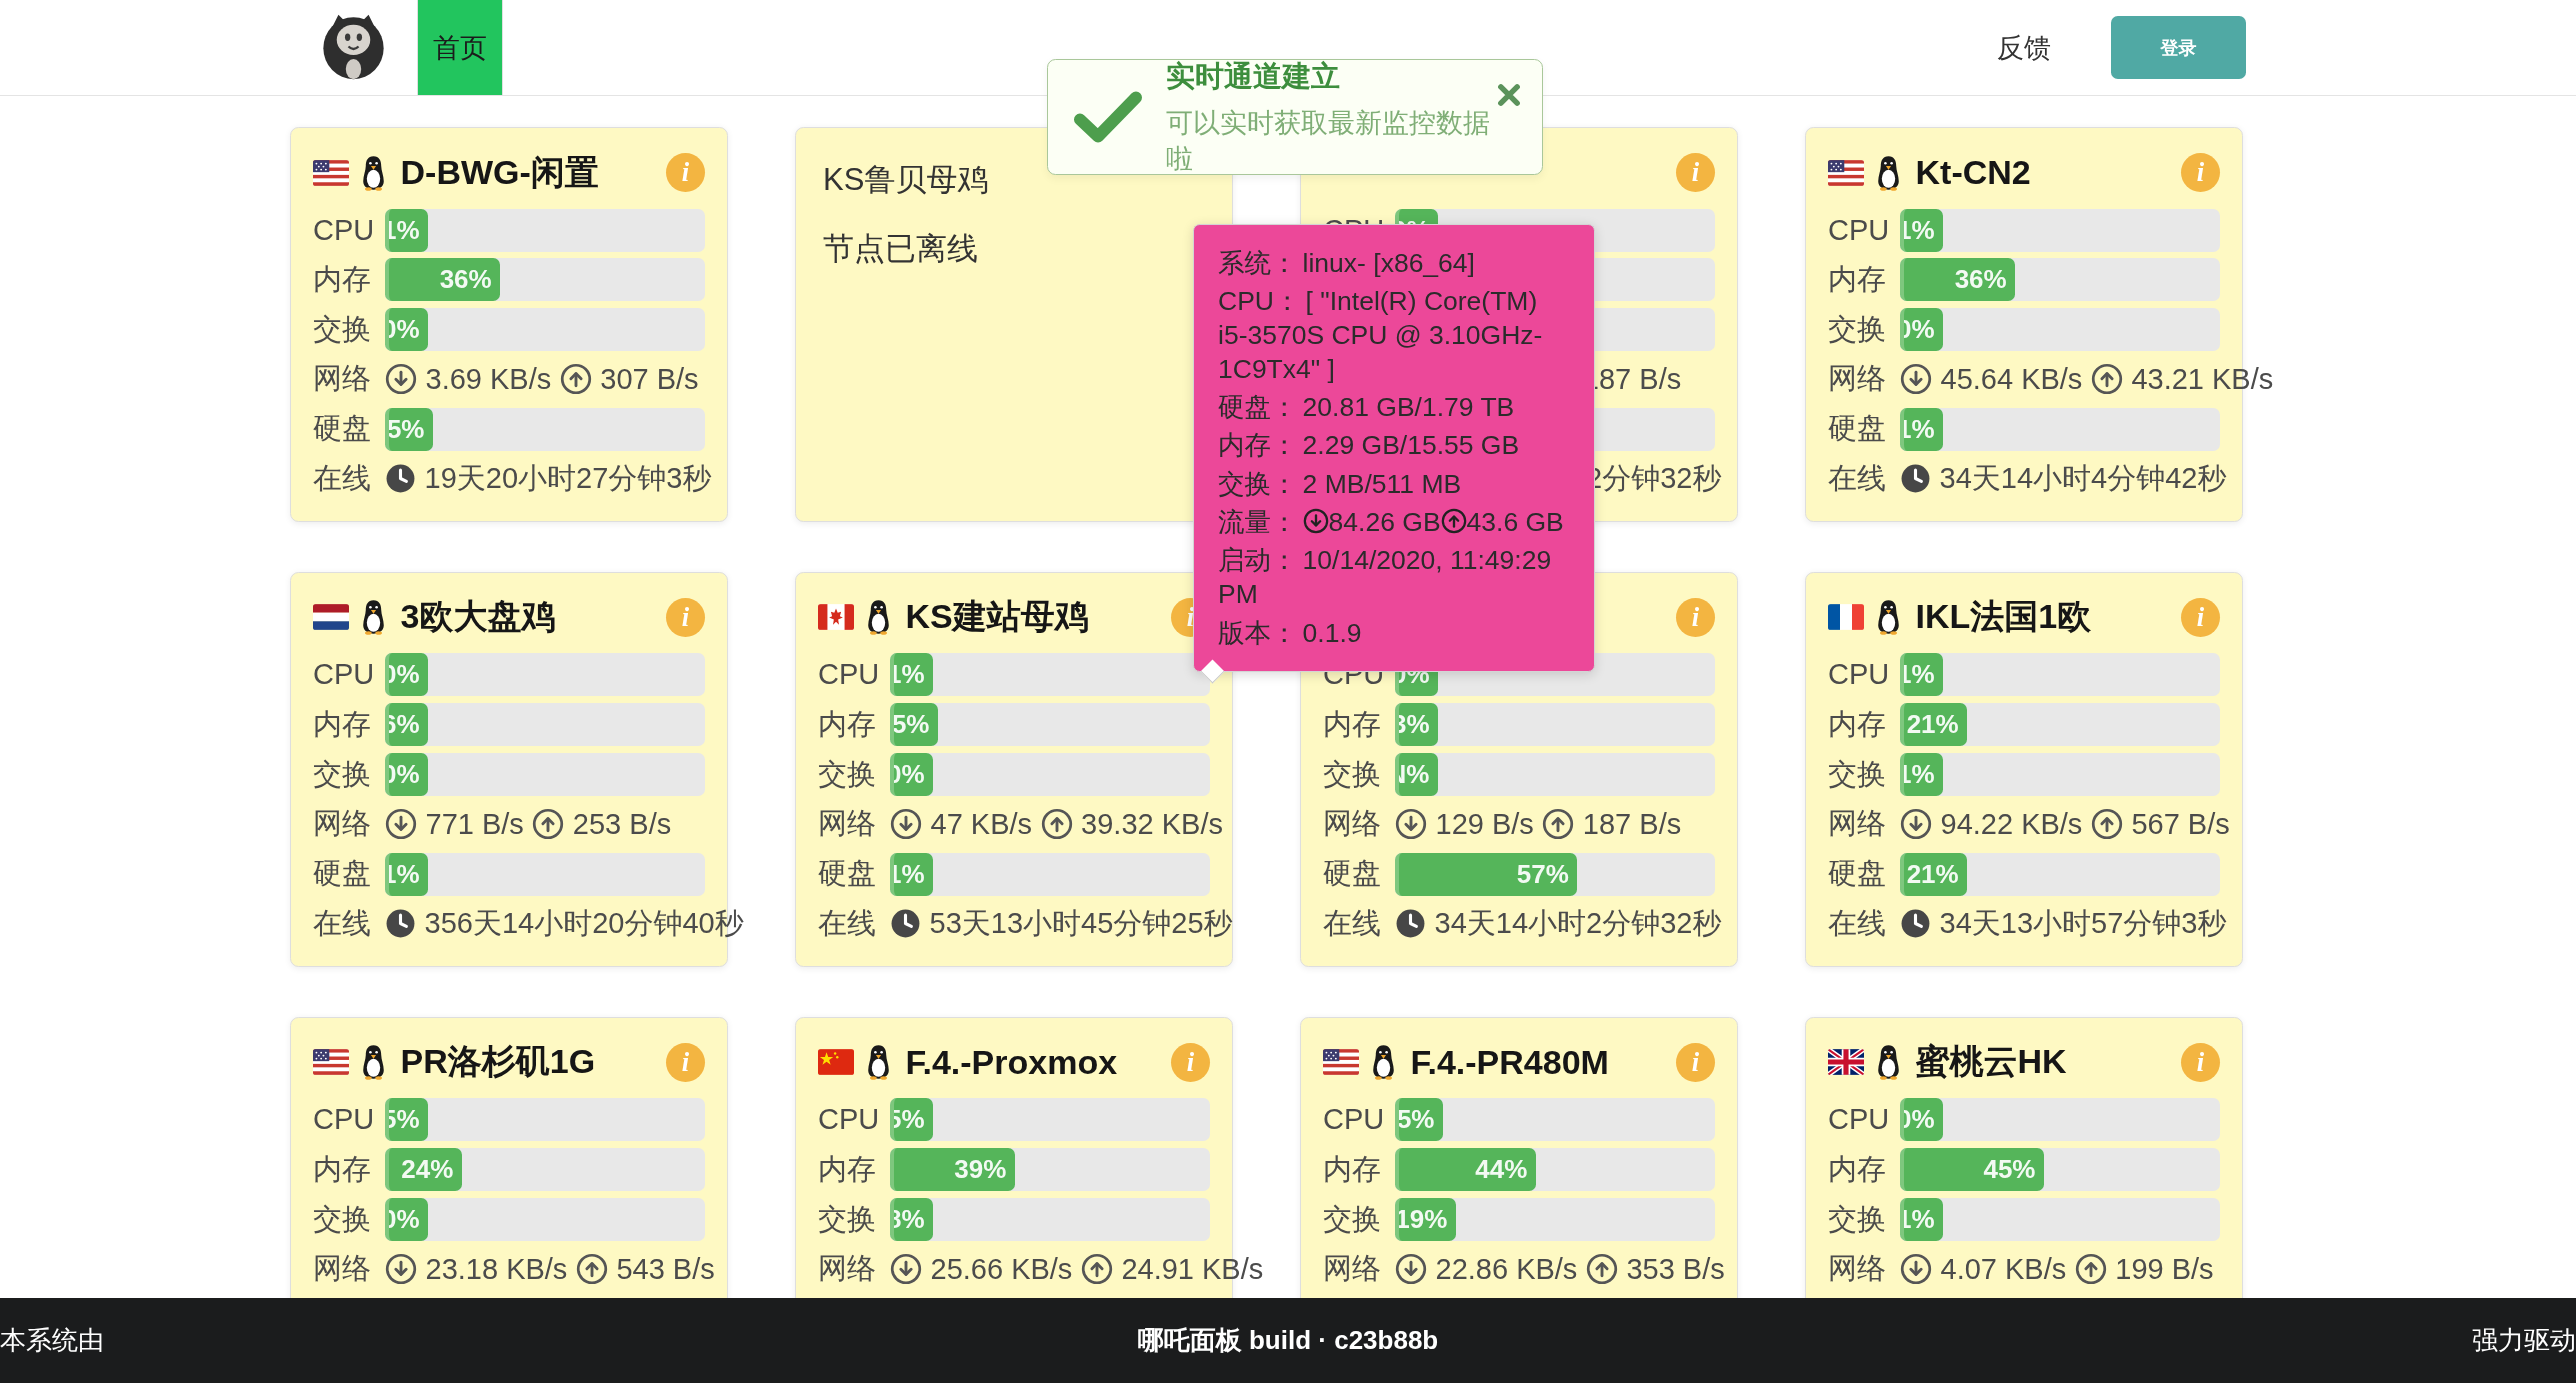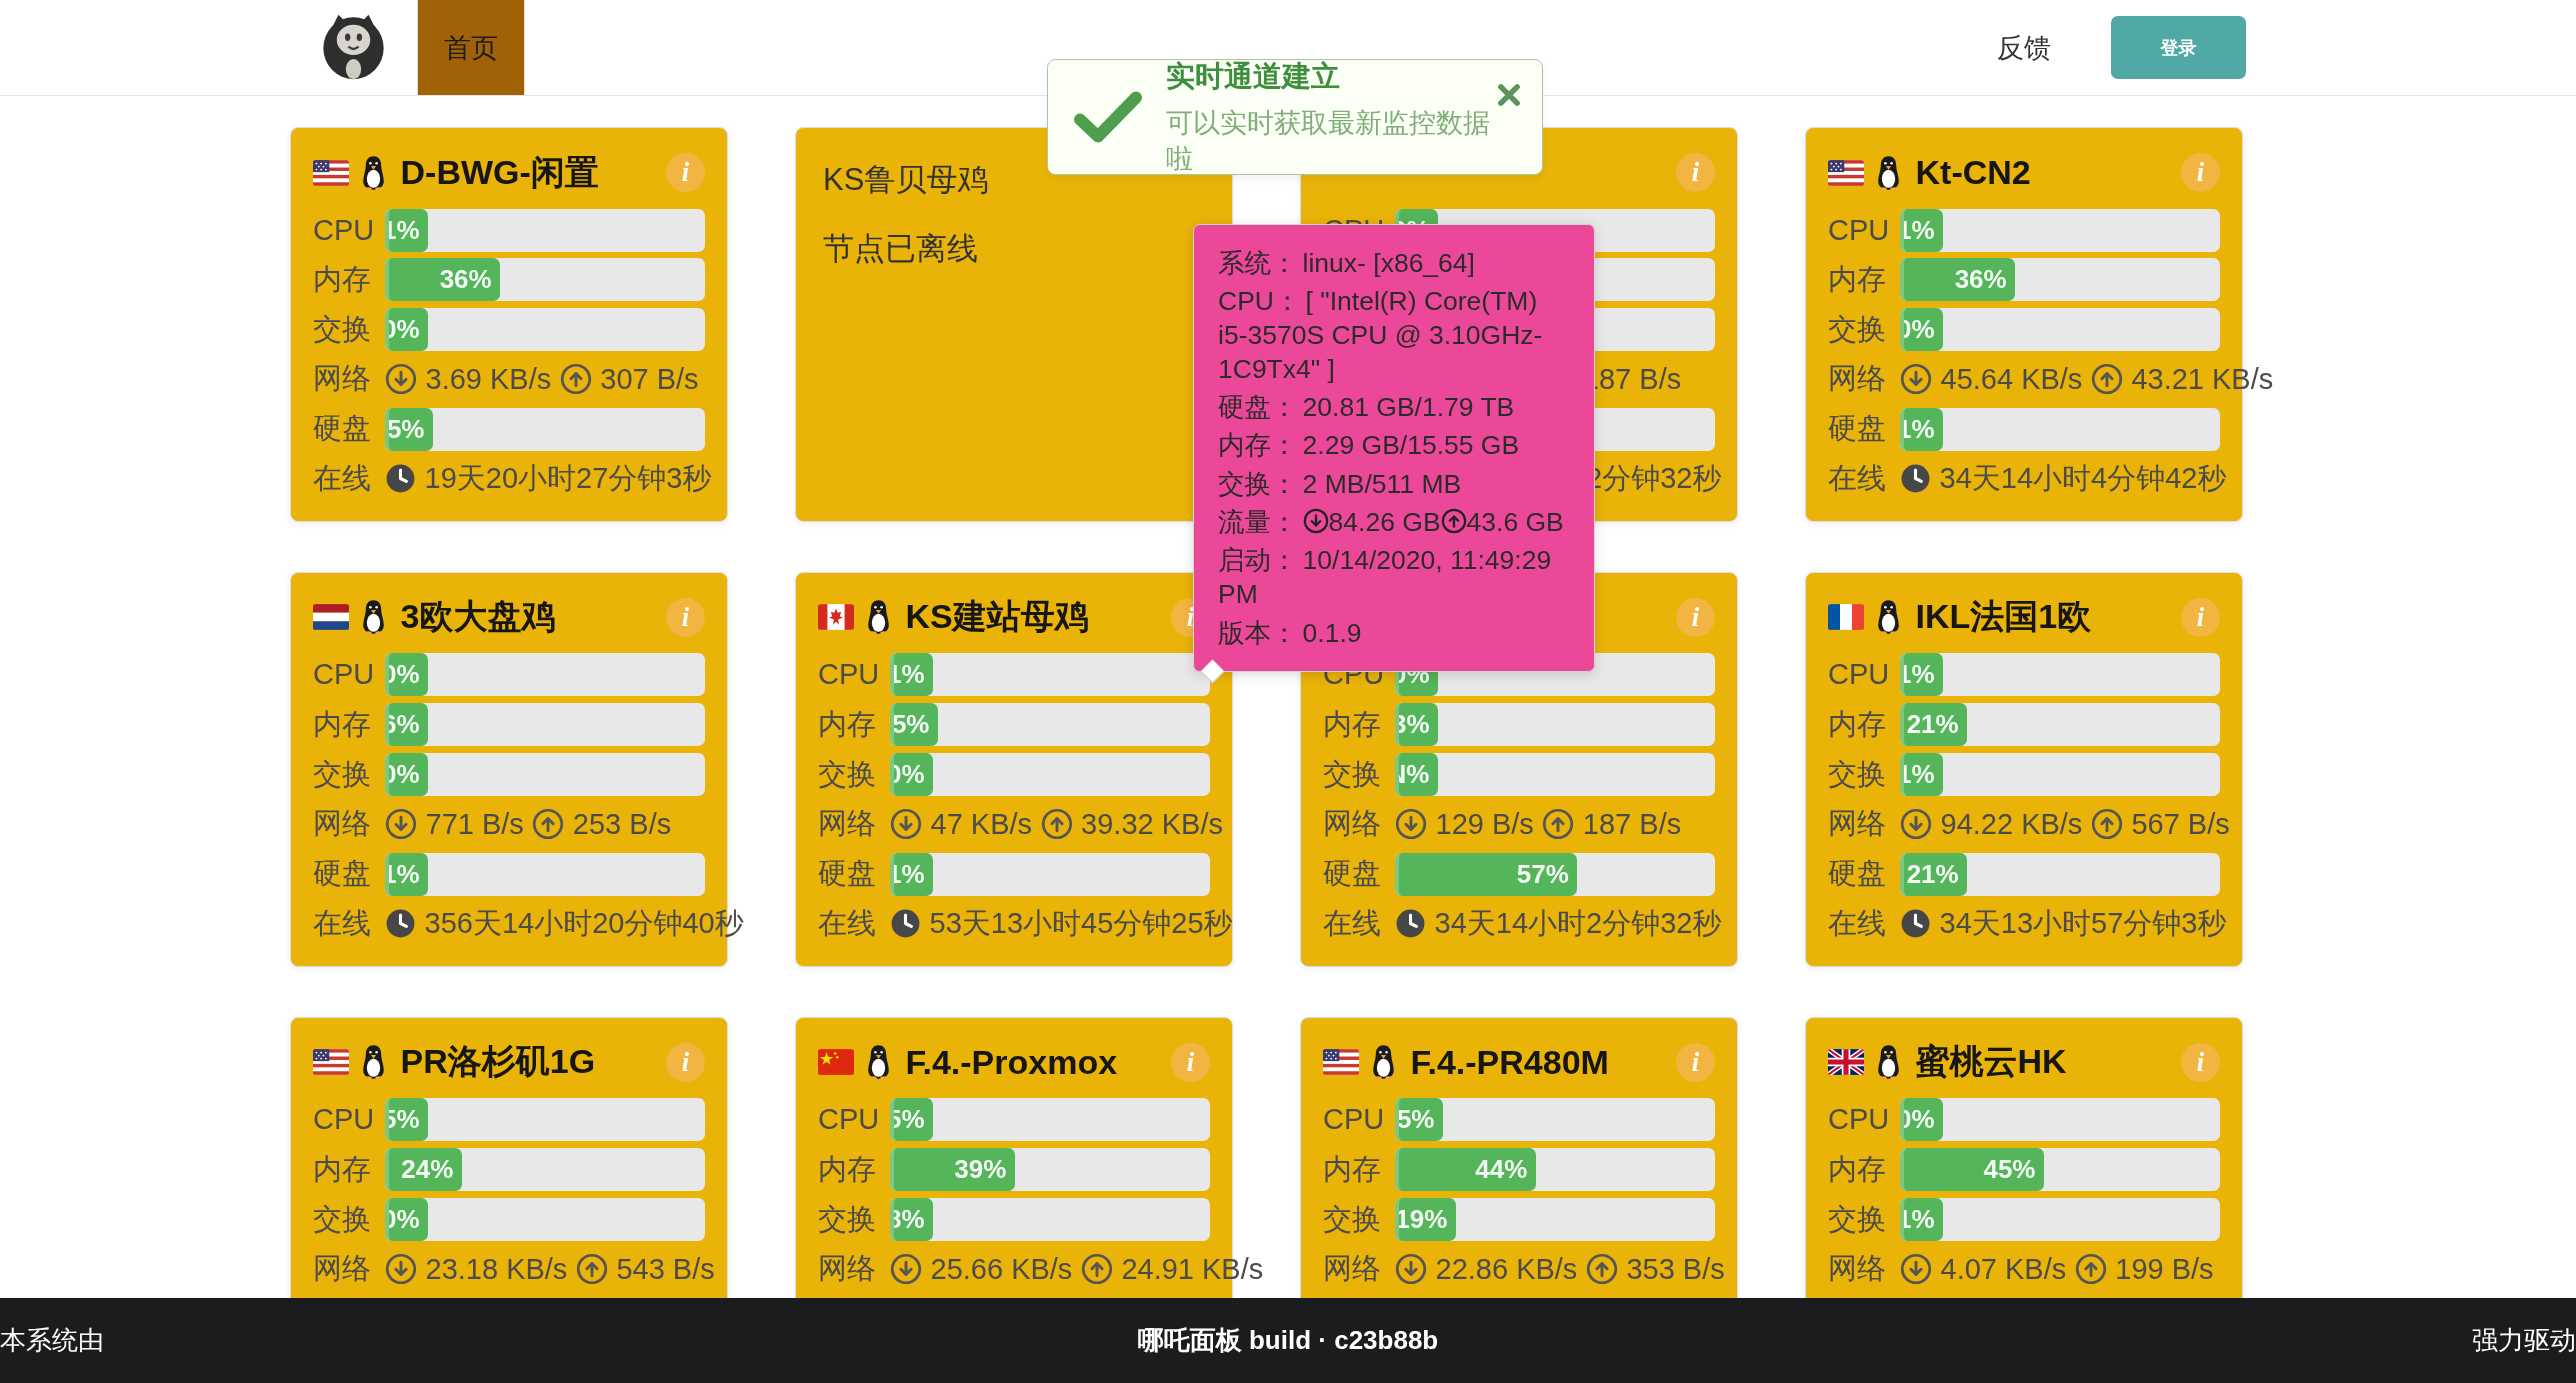--- a/index.html
+++ b/index.html
@@ -10,30 +10,30 @@
   *{box-sizing:border-box}
   html,body{margin:0;padding:0}
   body{
     width:2576px;height:1384px;overflow:hidden;position:relative;background:#fff;
     font-family:"Liberation Sans","DejaVu Sans",sans-serif;color:#333;
   }
   
   .navbar{height:96px;background:#fff;border-bottom:1.7px solid #E4E4E4;position:relative;z-index:5}
   .nav-inner{width:1956px;margin-left:290px;height:100%;display:flex;align-items:center}
   .logo-wrap{padding:0 26px;display:flex;align-items:center;height:100%}
-  .home-tab{width:108px;height:100%;background:#a16207;border-left:0.9px solid #DFDFDF;border-right:0.9px solid #DFDFDF;
+  .home-tab{width:86px;height:100%;background:#22c55e;border-left:0.9px solid #DFDFDF;border-right:0.9px solid #DFDFDF;
     display:flex;align-items:center;justify-content:center;font-size:27px;color:#1b1b1b;cursor:pointer}
   .nav-spacer{flex:1}
   .feedback{font-size:27px;color:#333;margin-right:60px;cursor:pointer}
   .login-btn{width:135px;height:63px;background:var(--teal);color:#fff;font-size:18px;font-weight:bold;
     border:none;border-radius:6.8px;display:flex;align-items:center;justify-content:center;cursor:pointer}
   
   .grid{width:1956px;margin:31px 0 0 290px;display:grid;grid-template-columns:repeat(4,438px);
     column-gap:67px;row-gap:50px}
-  .card{background:#eab308;border:0.9px solid #DEDEDE;border-radius:8.5px;box-shadow:0 1.7px 6.8px rgba(0,0,0,.07);
+  .card{background:#fef9c3;border:0.9px solid #DEDEDE;border-radius:8.5px;box-shadow:0 1.7px 6.8px rgba(0,0,0,.07);
     padding:17px 22px 13.7px;min-height:376px}
   .title-row{display:flex;align-items:center;height:55px;margin-bottom:8.5px}
   .flag{width:36px;height:26px;border-radius:2.6px;overflow:hidden;flex:none;display:flex}
   .flag svg{display:block}
   .penguin{margin-left:8.5px;flex:none;display:flex}
   .srv-name{font-size:34px;font-weight:700;color:#161616;margin-left:12px;white-space:nowrap;overflow:hidden}
   .info-btn{margin-left:auto;width:39px;height:39px;border-radius:50%;background:var(--amber);color:#fff;
     display:flex;align-items:center;justify-content:center;flex:none;cursor:pointer;
     font-family:"Liberation Serif","DejaVu Serif",serif;font-style:italic;font-weight:700;font-size:26.5px}
   .stat-row{display:flex;align-items:center;height:43px;margin-bottom:6.8px;font-size:29px;color:#4B4B4B}

